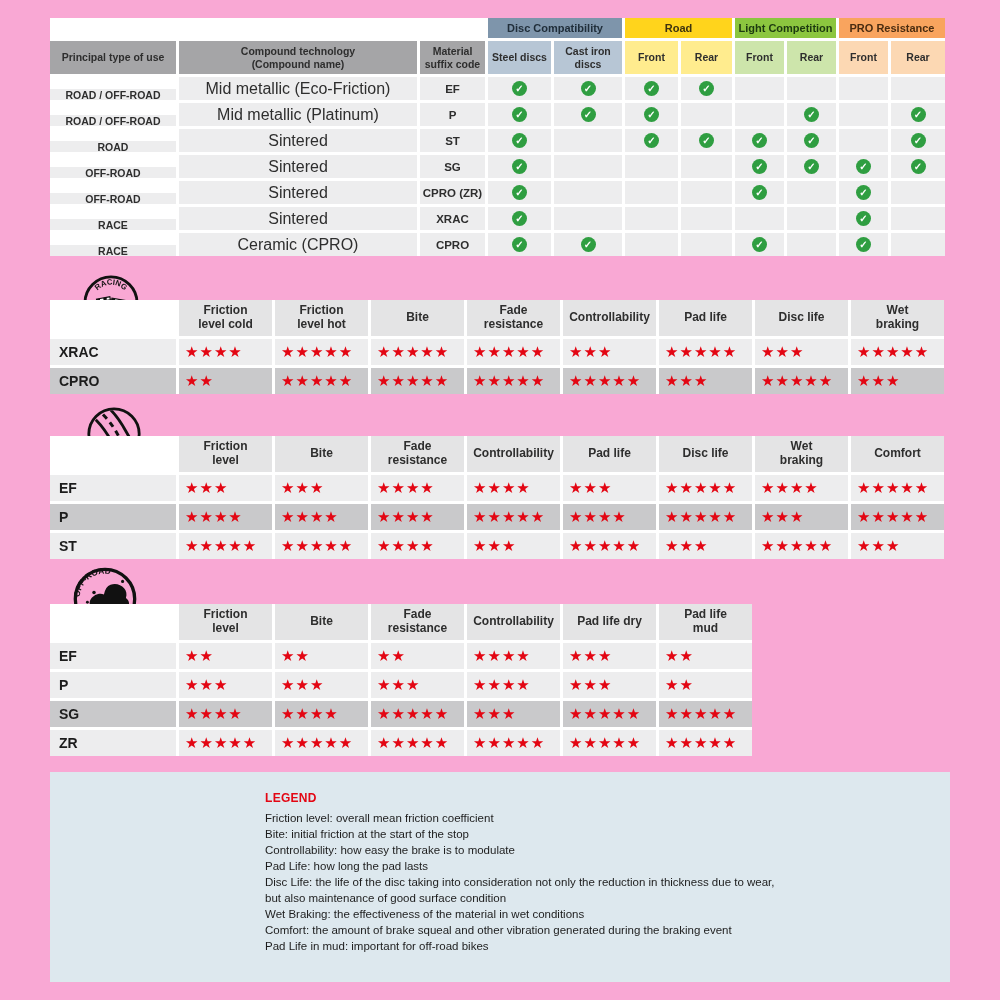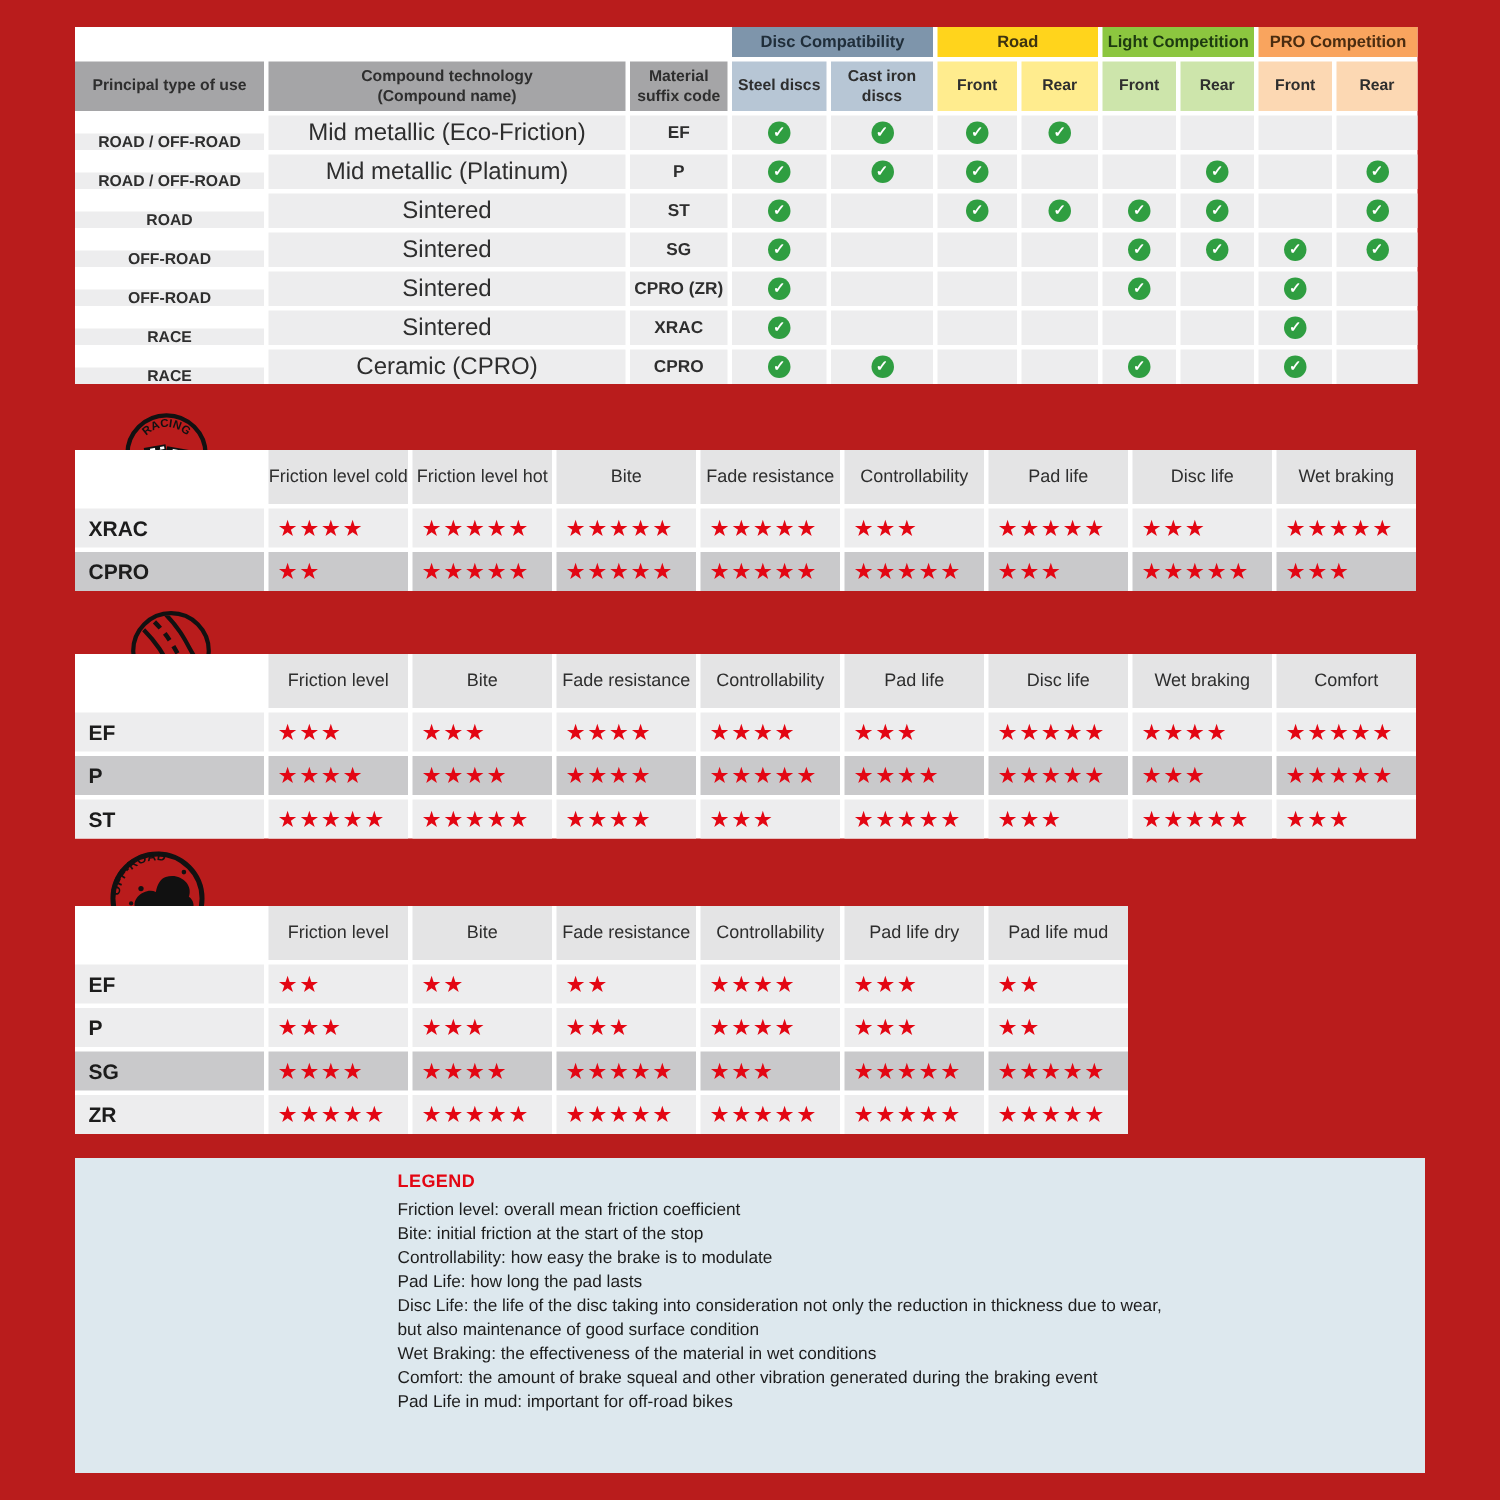--- a/index.html
+++ b/index.html
@@ -1,17 +1,17 @@
 <!DOCTYPE html>
 <html style="--header-gray: #a5a5a7; --row-light: #ededee; --row-dark: #c9c9cb; --disc-group: #7e95ab; --disc-sub: #b7c6d5; --road-group: #ffd41c; --road-sub: #ffec8e; --light-group: #8cc63f; --light-sub: #cde5ab; --pro-group: #f9a45e; --pro-sub: #fcd8b3; --check-green: #2f9e41; --star-red: #e30613; --legend-bg: #dde8ee; --legend-red: #e30613;"><head>
 <meta charset="utf-8">
 <style>
   *{margin:0;padding:0;box-sizing:border-box;}
   html,body{background:#fff;font-family:"Liberation Sans",sans-serif;}
-  #page{position:relative;width:1000px;height:1000px;background:#b91c1c;overflow:hidden;}
+  #page{position:relative;width:1000px;height:1000px;background:#f9a8d4;overflow:hidden;}
 
   .grid{display:grid;gap:3px;position:absolute;background:#fff;}
 
   
   #compat-grid{left:50px;top:18px;
     grid-template-columns:126px 238px 65px 63px 68px 53px 51px 49px 49px 49px 54px;
     grid-template-rows:20px 33px repeat(7,23px);}
   .g-spacer{background:transparent;}
   .g-head{display:flex;align-items:center;justify-content:center;font-size:11px;font-weight:bold;}
   .g-head.disc{background:var(--disc-group);color:#202e3a;}
@@ -33,51 +33,51 @@
   .check{width:15px;height:15px;border-radius:50%;background:var(--check-green);color:#fff;
     font-size:10px;font-weight:bold;display:flex;align-items:center;justify-content:center;line-height:1;}
 
   
   .rating{grid-template-rows:36px;grid-auto-rows:26px;left:50px;}
   #table-racing{top:300px;}
   #table-road{top:436px;}
   #table-offroad{top:604px;}
   .r-spacer{background:transparent;}
   .r-head{background:#e4e4e5;display:flex;align-items:center;justify-content:center;text-align:center;
-    font-weight:normal;font-size:12px;line-height:1.15;color:#2e2e2e;padding:2px 0;}
+    font-weight:bold;font-size:12px;line-height:1.15;color:#2e2e2e;padding:2px 14px;}
   .r-label{background:var(--row-light);display:flex;align-items:center;font-weight:bold;font-size:14px;
     color:#1c1c1c;padding-left:9px;}
   .r-stars{background:var(--row-light);display:flex;align-items:center;color:var(--star-red);
     font-size:15px;letter-spacing:1px;padding-left:6px;}
   .shaded{background:var(--row-dark) !important;}
 
   
   .icon{position:absolute;}
   #icon-racing{left:82px;top:274px;width:58px;height:58px;}
   #icon-road{left:86px;top:406px;width:56px;height:56px;}
   #icon-offroad{left:72px;top:566px;width:66px;height:66px;}
 
   
   #legend{position:absolute;left:50px;top:772px;width:900px;height:210px;background:var(--legend-bg);
-    padding:8px 40px 18px 215px;}
+    padding:19px 40px 18px 215px;}
   #legend-title{color:var(--legend-red);font-weight:bold;font-size:12px;margin-bottom:5px;letter-spacing:.3px;}
   .legend-line{font-size:11.5px;color:#1d1d1d;line-height:16px;}
   .legend-line b{font-weight:normal;}
 </style>
 </head>
 <body>
 
 <div id="page">
 
   <div id="compat-grid" class="grid">
     <div class="g-spacer" style="grid-column:1 / span 3"></div>
     <div class="g-head disc" style="grid-column:4 / span 2">Disc Compatibility</div>
     <div class="g-head road" style="grid-column:6 / span 2">Road</div>
     <div class="g-head light" style="grid-column:8 / span 2">Light Competition</div>
-    <div class="g-head pro" style="grid-column:10 / span 2">PRO Competition</div>
+    <div class="g-head pro" style="grid-column:10 / span 2">PRO Resistance</div>
 
     <div class="h-cell h-gray">Principal type of use</div>
     <div class="h-cell h-gray">
       <div>Compound technology</div>
       <div>(Compound name)</div>
     </div>
     <div class="h-cell h-gray">Material suffix code</div>
     <div class="h-cell h-disc">Steel discs</div>
     <div class="h-cell h-disc">Cast iron discs</div>
     <div class="h-cell h-road">Front</div>

